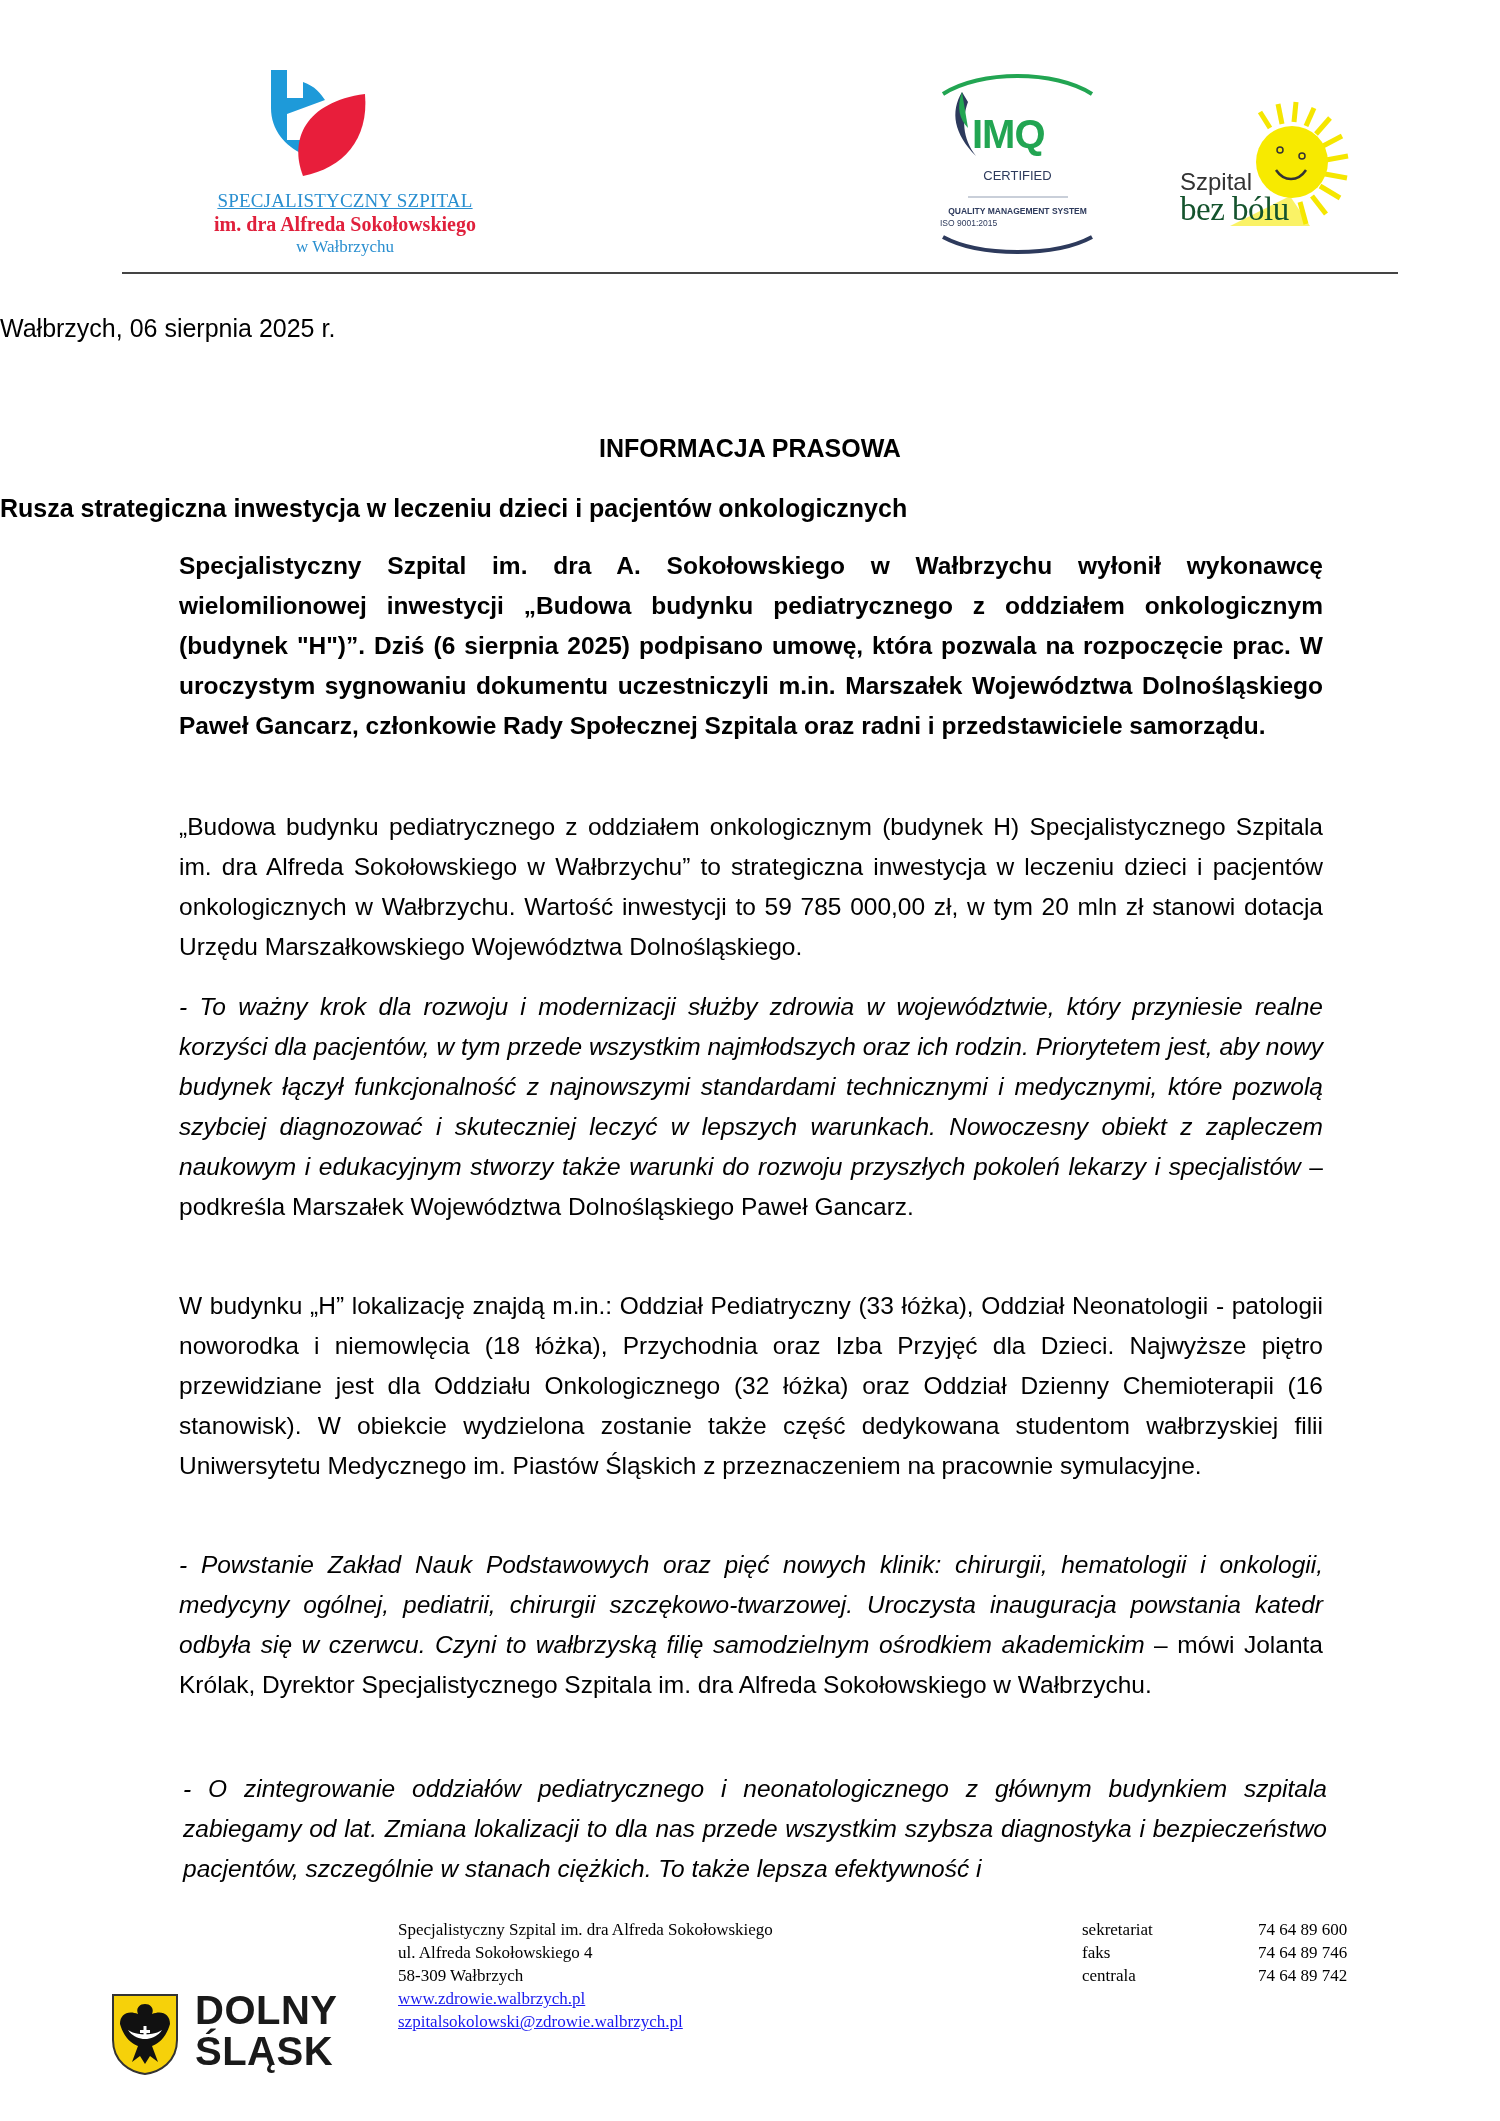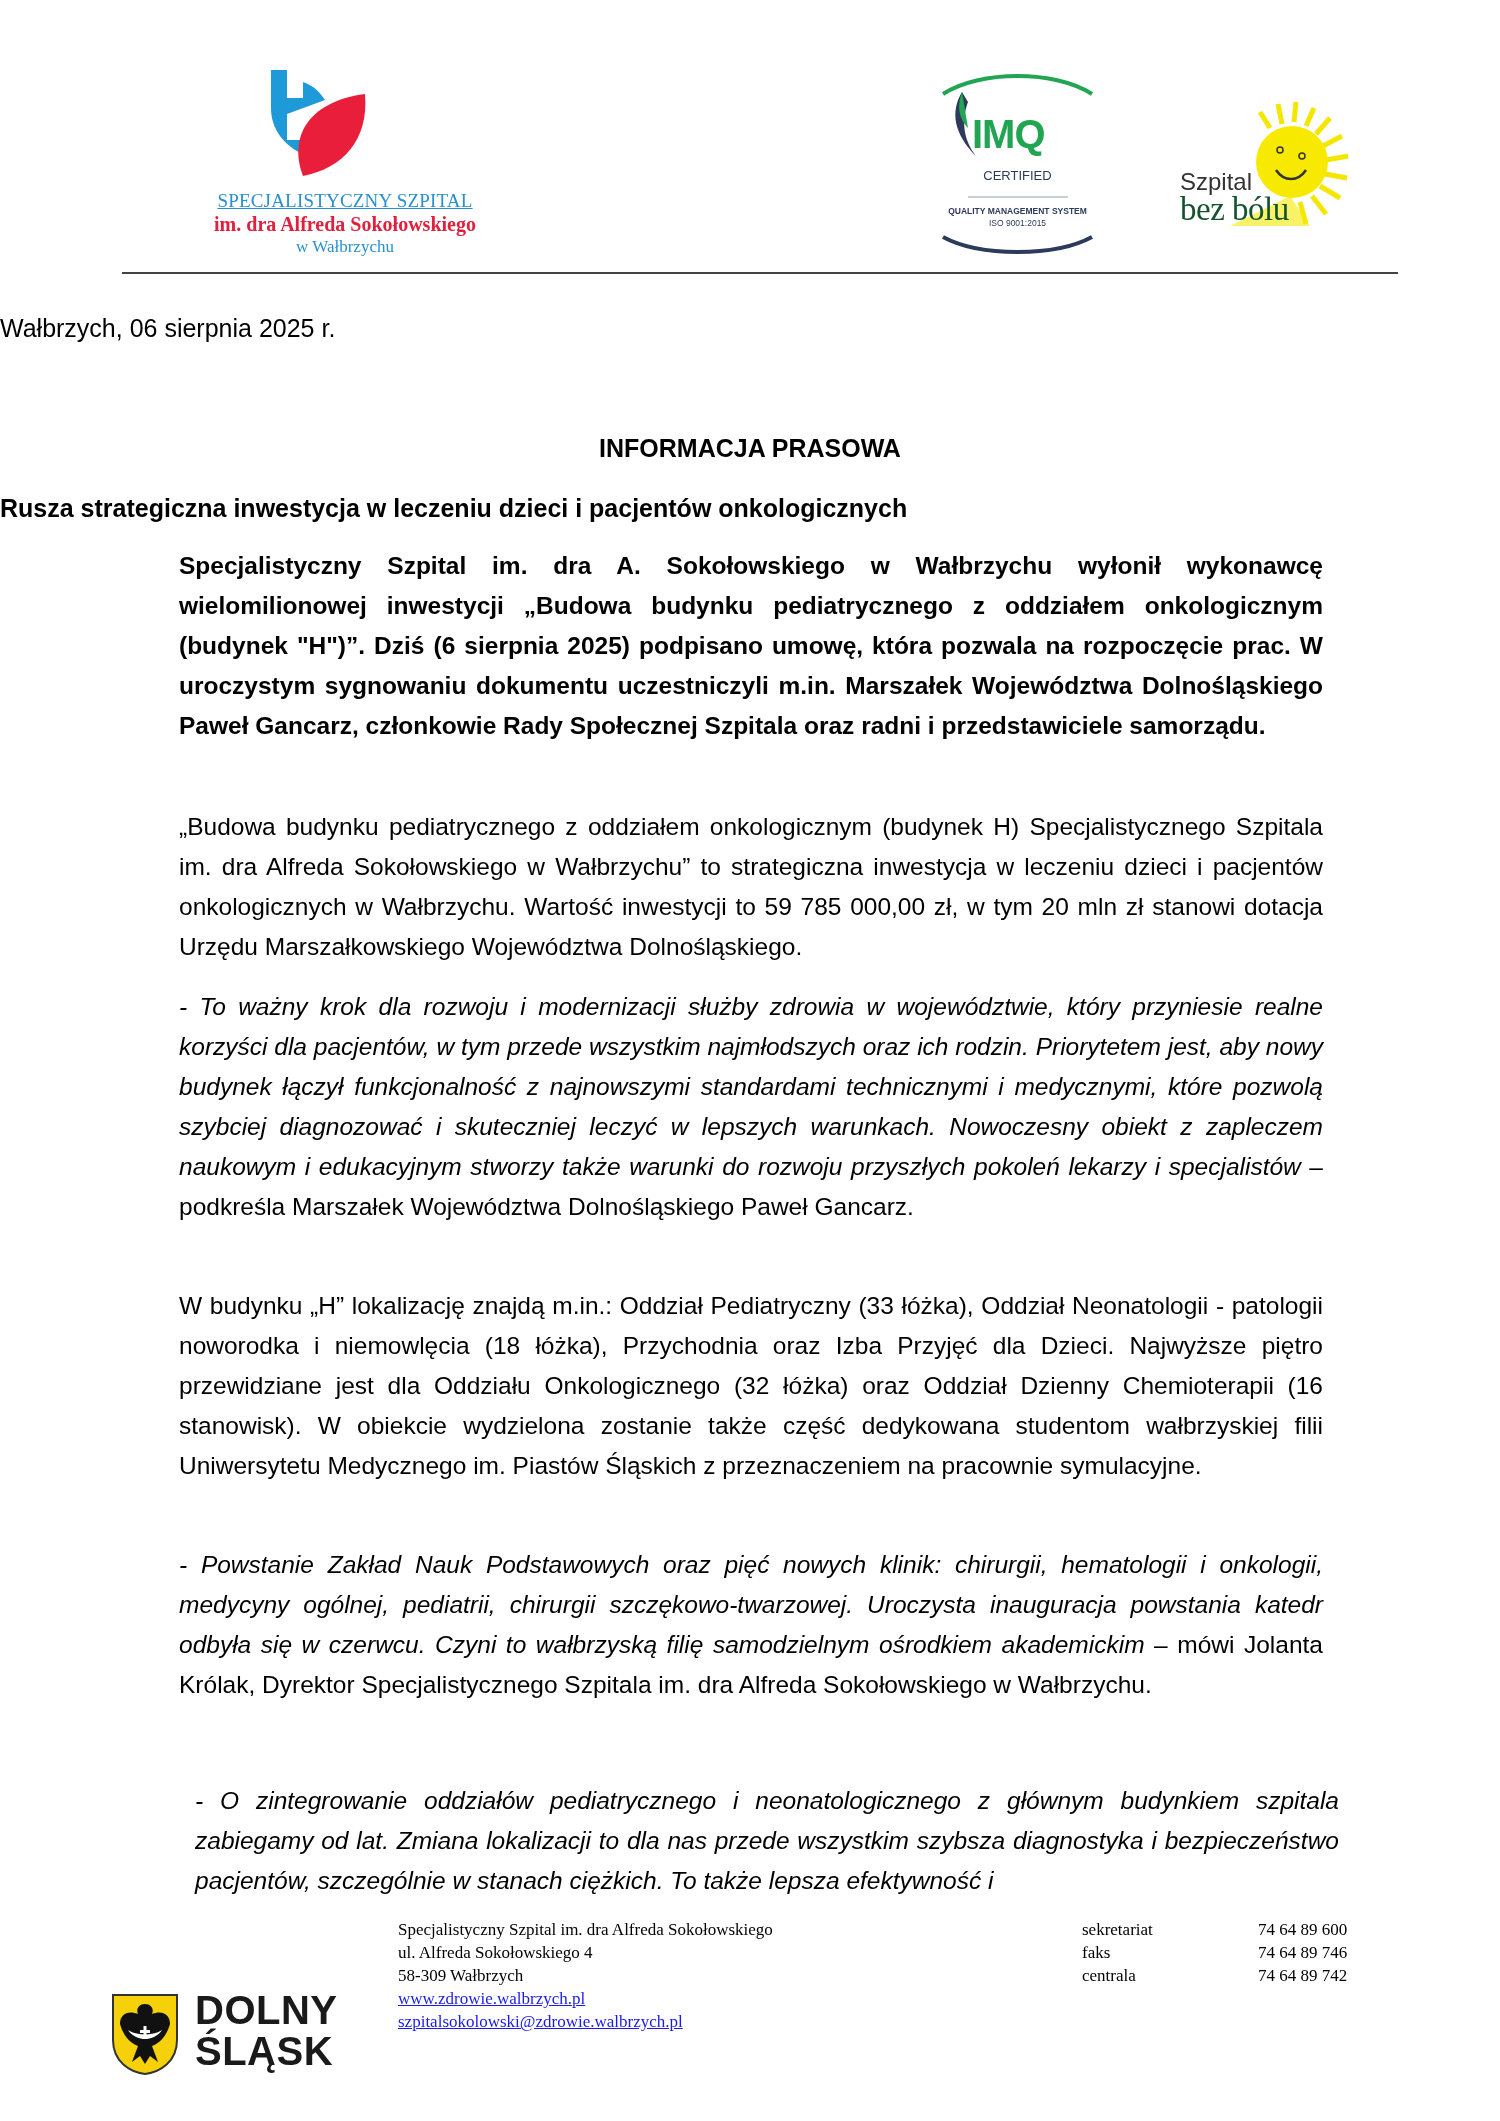--- a/index.html
+++ b/index.html
@@ -11,21 +11,21 @@
   #logo-hospital svg { position:absolute; left:78px; top:4px; }
   .hosp-l1 { position:absolute; left:0; width:320px; top:130px; text-align:center; font-family:"Liberation Serif", serif; font-size:19px; color:#2a8fd0; letter-spacing:0.2px;text-decoration:underline; }
   .hosp-l2 { position:absolute; left:0; width:320px; top:153px; text-align:center; font-family:"Liberation Serif", serif; font-size:20px; font-weight:bold; color:#e0203c; }
   .hosp-l3 { position:absolute; left:0; width:320px; top:177px; text-align:center; font-family:"Liberation Serif", serif; font-size:17px; color:#2a8fd0; }
 
   #logo-imq { left:940px; top:72px; width:155px; height:185px; }
   .imq-text { position:absolute; left:32px; top:40px; font-family:"Liberation Sans", sans-serif; font-weight:bold; font-size:40px; color:#22a552; letter-spacing:-1px; }
   .imq-cert { position:absolute; left:0; width:155px; text-align:center; top:96px; font-size:13px; color:#2d3a5c; }
   .imq-sep { position:absolute; left:28px; width:100px; top:124px; height:2px; background:#c9cfd9; }
   .imq-qms { position:absolute; left:0; width:155px; text-align:center; top:134px; font-size:8.5px; font-weight:bold; color:#2d3a5c; }
-  .imq-iso { position:absolute; left:0; width:155px; text-align:center; top:146px; font-size:8.5px; color:#2d3a5c; }
+  .imq-iso { position:absolute; left:0; width:155px; top:146px; font-size:8.5px; color:#2d3a5c; }
 
   #logo-bezbolu { left:1175px; top:100px; width:175px; height:135px; }
   .bb-l1 { position:absolute; left:5px; top:68px; font-size:24px; color:#333; }
   .bb-l2 { position:absolute; left:5px; top:91px; font-family:"Liberation Serif", serif; font-size:33px; color:#14532d; letter-spacing:-0.5px; }
 
   #header-rule { left:122px; top:272px; width:1276px; height:2px; background:#444; }
 
   
   .doc { font-family:"Liberation Sans", sans-serif; font-size:24.5px; line-height:40px; }
   #date-line { left:0; width:1266px; top:308px; text-align:left; font-size:25px; }
@@ -115,21 +115,21 @@
 <p id="p-lead" class="para doc" style="margin:0">Specjalistyczny Szpital im. dra A. Sokołowskiego w Wałbrzychu wyłonił wykonawcę wielomilionowej inwestycji „Budowa budynku pediatrycznego z oddziałem onkologicznym (budynek "H")”. Dziś (6 sierpnia 2025) podpisano umowę, która pozwala na rozpoczęcie prac. W uroczystym sygnowaniu dokumentu uczestniczyli m.in. Marszałek Województwa Dolnośląskiego Paweł Gancarz, członkowie Rady Społecznej Szpitala oraz radni i przedstawiciele samorządu.</p>
 
 <p id="p-intro" class="para doc" style="margin:0">„Budowa budynku pediatrycznego z oddziałem onkologicznym (budynek H) Specjalistycznego Szpitala im. dra Alfreda Sokołowskiego w Wałbrzychu” to strategiczna inwestycja w leczeniu dzieci i pacjentów onkologicznych w Wałbrzychu. Wartość inwestycji to 59 785 000,00 zł, w tym 20 mln zł stanowi dotacja Urzędu Marszałkowskiego Województwa Dolnośląskiego.</p>
 
 <p id="p-quote1" class="para doc" style="margin:0"><span class="it"> - To ważny krok dla rozwoju i modernizacji służby zdrowia w województwie, który przyniesie realne korzyści dla pacjentów, w tym przede wszystkim najmłodszych oraz ich rodzin. Priorytetem jest, aby nowy budynek łączył funkcjonalność z najnowszymi standardami technicznymi i medycznymi, które pozwolą szybciej diagnozować i skuteczniej leczyć w lepszych warunkach. Nowoczesny obiekt z zapleczem naukowym i edukacyjnym stworzy także warunki do rozwoju przyszłych pokoleń lekarzy i specjalistów</span><span> – podkreśla Marszałek Województwa Dolnośląskiego Paweł Gancarz.</span></p>
 
 <p id="p-location" class="para doc" style="margin:0">W budynku „H” lokalizację znajdą m.in.: Oddział Pediatryczny (33 łóżka), Oddział Neonatologii - patologii noworodka i niemowlęcia (18 łóżka), Przychodnia oraz Izba Przyjęć dla Dzieci. Najwyższe piętro przewidziane jest dla Oddziału Onkologicznego (32 łóżka) oraz Oddział Dzienny Chemioterapii (16 stanowisk). W obiekcie wydzielona zostanie także część dedykowana studentom wałbrzyskiej filii Uniwersytetu Medycznego im. Piastów Śląskich z przeznaczeniem na pracownie symulacyjne.</p>
 
 <p id="p-quote2" class="para doc" style="margin:0"><span class="it">- Powstanie Zakład Nauk Podstawowych oraz pięć nowych klinik: chirurgii, hematologii i onkologii, medycyny ogólnej, pediatrii, chirurgii szczękowo-twarzowej. Uroczysta inauguracja powstania katedr odbyła się w czerwcu. Czyni to wałbrzyską filię samodzielnym ośrodkiem akademickim</span><span> – mówi Jolanta Królak, Dyrektor Specjalistycznego Szpitala im. dra Alfreda Sokołowskiego w Wałbrzychu.</span></p>
 
-<p id="p-quote3" class="para doc" style="margin:16px"><span class="it">- O zintegrowanie oddziałów pediatrycznego i neonatologicznego z głównym budynkiem szpitala zabiegamy od lat. Zmiana lokalizacji to dla nas przede wszystkim szybsza diagnostyka i bezpieczeństwo pacjentów, szczególnie w stanach ciężkich. To także lepsza efektywność i</span></p>
+<p id="p-quote3" class="para doc" style="margin:4px"><span class="it">- O zintegrowanie oddziałów pediatrycznego i neonatologicznego z głównym budynkiem szpitala zabiegamy od lat. Zmiana lokalizacji to dla nas przede wszystkim szybsza diagnostyka i bezpieczeństwo pacjentów, szczególnie w stanach ciężkich. To także lepsza efektywność i</span></p>
 
 <div id="logo-dolny" class="abs">
   <svg class="abs" style="left:0;top:2px" width="70" height="84" viewBox="0 0 70 84">
     <path d="M3 3 L67 3 L67 48 C67 70 50 80 35 82 C20 80 3 70 3 48 Z" fill="#f6d10a" stroke="#333" stroke-width="2"></path>
     <path d="M35 12 C28 12 26 18 28 22 C18 18 10 22 10 32 C14 46 22 52 28 54 L22 70 L30 64 L35 72 L40 64 L48 70 L42 54 C48 52 56 46 60 32 C60 22 52 18 42 22 C44 18 42 12 35 12 Z" fill="#111"></path>
     <path d="M18 38 C26 50 44 50 52 38 C44 44 26 44 18 38 Z" fill="#ffffff"></path>
     <rect x="33.5" y="34" width="3" height="12" fill="#fff"></rect>
     <rect x="30" y="38" width="10" height="3" fill="#fff"></rect>
   </svg>
   <div class="dolny-text">

